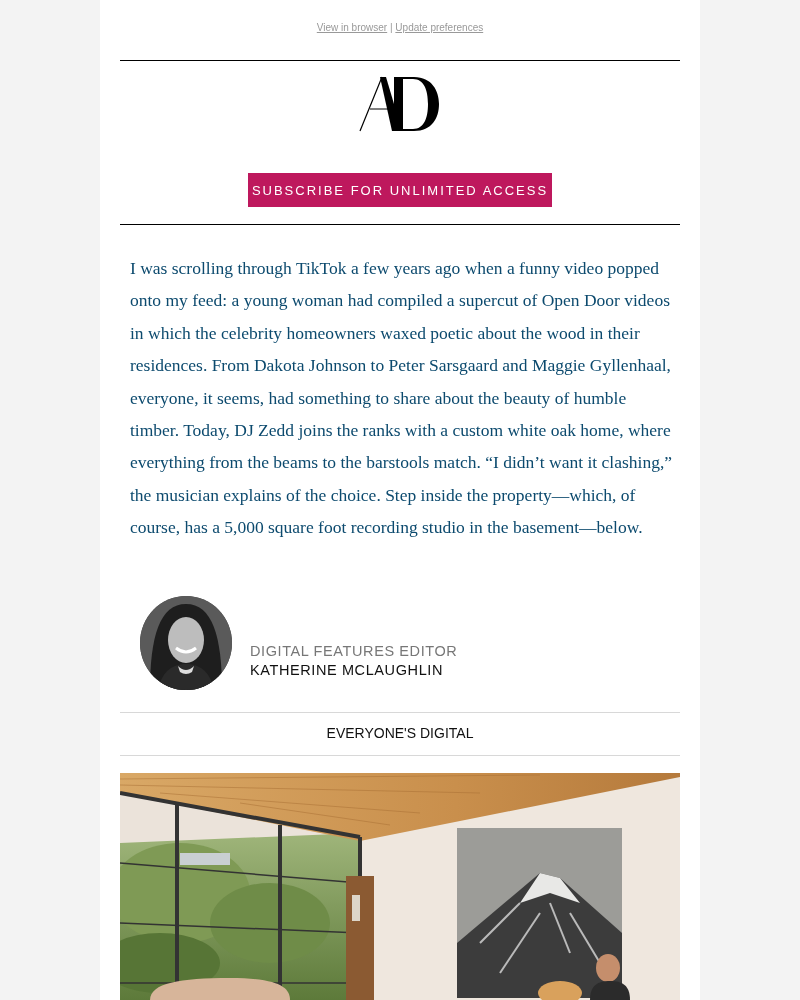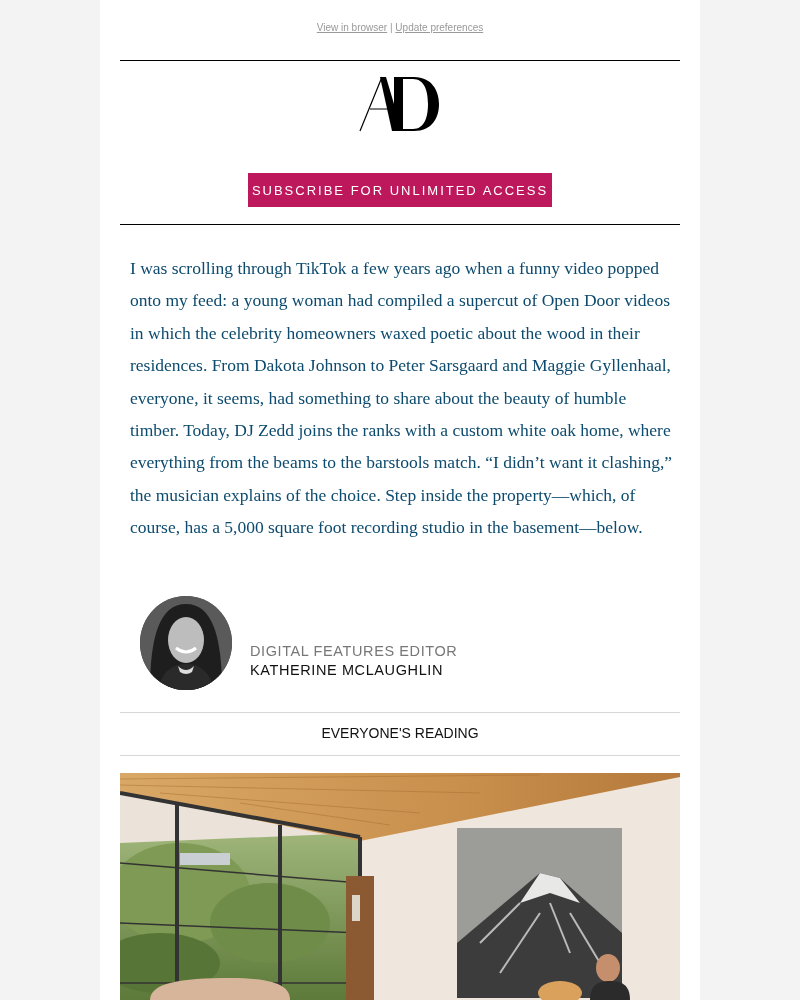--- a/index.html
+++ b/index.html
@@ -61,21 +61,21 @@
         <path d="M36,52 Q46,60 56,52" stroke="#fff" stroke-width="3" fill="none"></path>
         <path d="M18,94 C22,74 34,68 46,68 C58,68 70,74 74,94 Z" fill="#2a2a2a"></path>
         <path d="M38,70 Q46,78 54,70 L52,76 Q46,80 40,76 Z" fill="#ddd"></path>
       </svg>
     </div>
     <div class="author-name">KATHERINE MCLAUGHLIN</div>
     <div class="author-title">DIGITAL FEATURES EDITOR</div>
   </div>
 
   <div class="hr-light" style="top:712px;"></div>
-  <div class="section-title">EVERYONE'S READING</div>
+  <div class="section-title">EVERYONE'S DIGITAL</div>
   <div class="hr-light" style="top:755px;"></div>
 
   <div class="hero">
     <svg width="560" height="227" viewBox="0 0 560 227">
       <defs>
         <linearGradient id="ceil" x1="0" y1="0" x2="1" y2="0">
           <stop offset="0" stop-color="#d9a866"></stop>
           <stop offset="0.6" stop-color="#c98f4c"></stop>
           <stop offset="1" stop-color="#b57a3c"></stop>
         </linearGradient>

